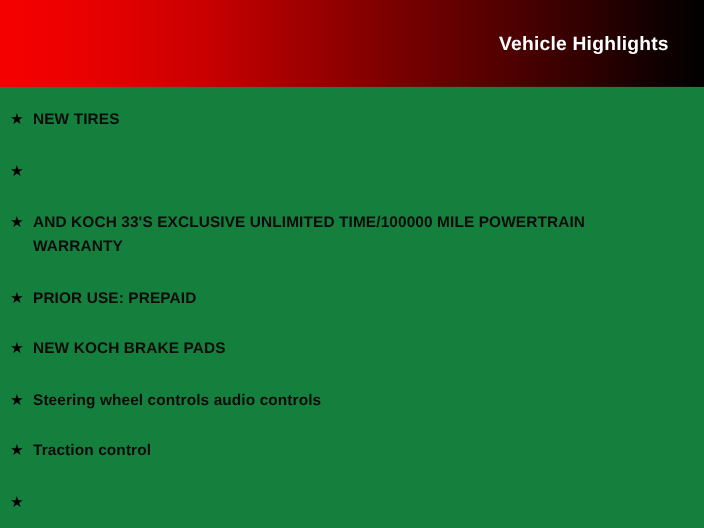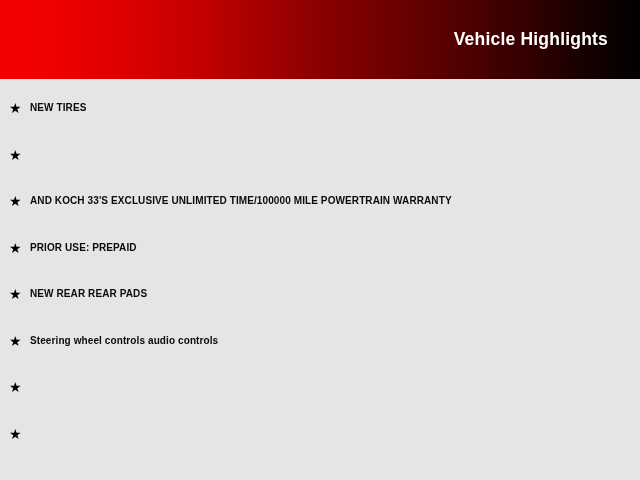--- a/index.html
+++ b/index.html
@@ -12,21 +12,21 @@
     height: 480px;
     background: #ffffff;
     font-family: "Liberation Sans", sans-serif;
     overflow: hidden;
   }
 
   .page {
     position: relative;
     width: 640px;
     height: 480px;
-    background: #e5e5e5;
+    background: #15803d;
     box-sizing: border-box;
   }
 
   
   .banner {
     position: relative;
     width: 640px;
     height: 79px;
     background: linear-gradient(
       to right,
@@ -82,21 +82,21 @@
     width: 16px;
     color: #000000;
     font-size: 14px;
     line-height: 22px;
     text-align: left;
   }
 
   .highlight-text {
     display: block;
     color: #0b0b0b;
-    font-size: 10px;
+    font-size: 14px;
     font-weight: bold;
     line-height: 22px;
     letter-spacing: 0.1px;
   }
 
   
   .spacer-sm { height: 24.5px; }
   .spacer-wrap { height: 24.5px; }
 </style>
 </head>
@@ -128,32 +128,33 @@
     <li class="spacer-wrap"></li>
 
     <li class="highlight-item">
       <span class="bullet-star">★</span>
       <span class="highlight-text">PRIOR USE: PREPAID</span>
     </li>
     <li class="spacer-sm"></li>
 
     <li class="highlight-item">
       <span class="bullet-star">★</span>
-      <span class="highlight-text">NEW REAR REAR PADS</span>
+      <span class="highlight-text">NEW KOCH BRAKE PADS</span>
     </li>
     <li class="spacer-sm"></li>
 
     <li class="highlight-item">
       <span class="bullet-star">★</span>
       <span class="highlight-text">Steering wheel controls audio controls</span>
     </li>
     <li class="spacer-sm"></li>
 
     <li class="highlight-item">
       <span class="bullet-star">★</span>
+      <span class="highlight-text">Traction control</span>
     </li>
     <li class="spacer-sm"></li>
 
     <li class="highlight-item">
       <span class="bullet-star">★</span>
     </li>
 
   </ul>
 
 </div>

